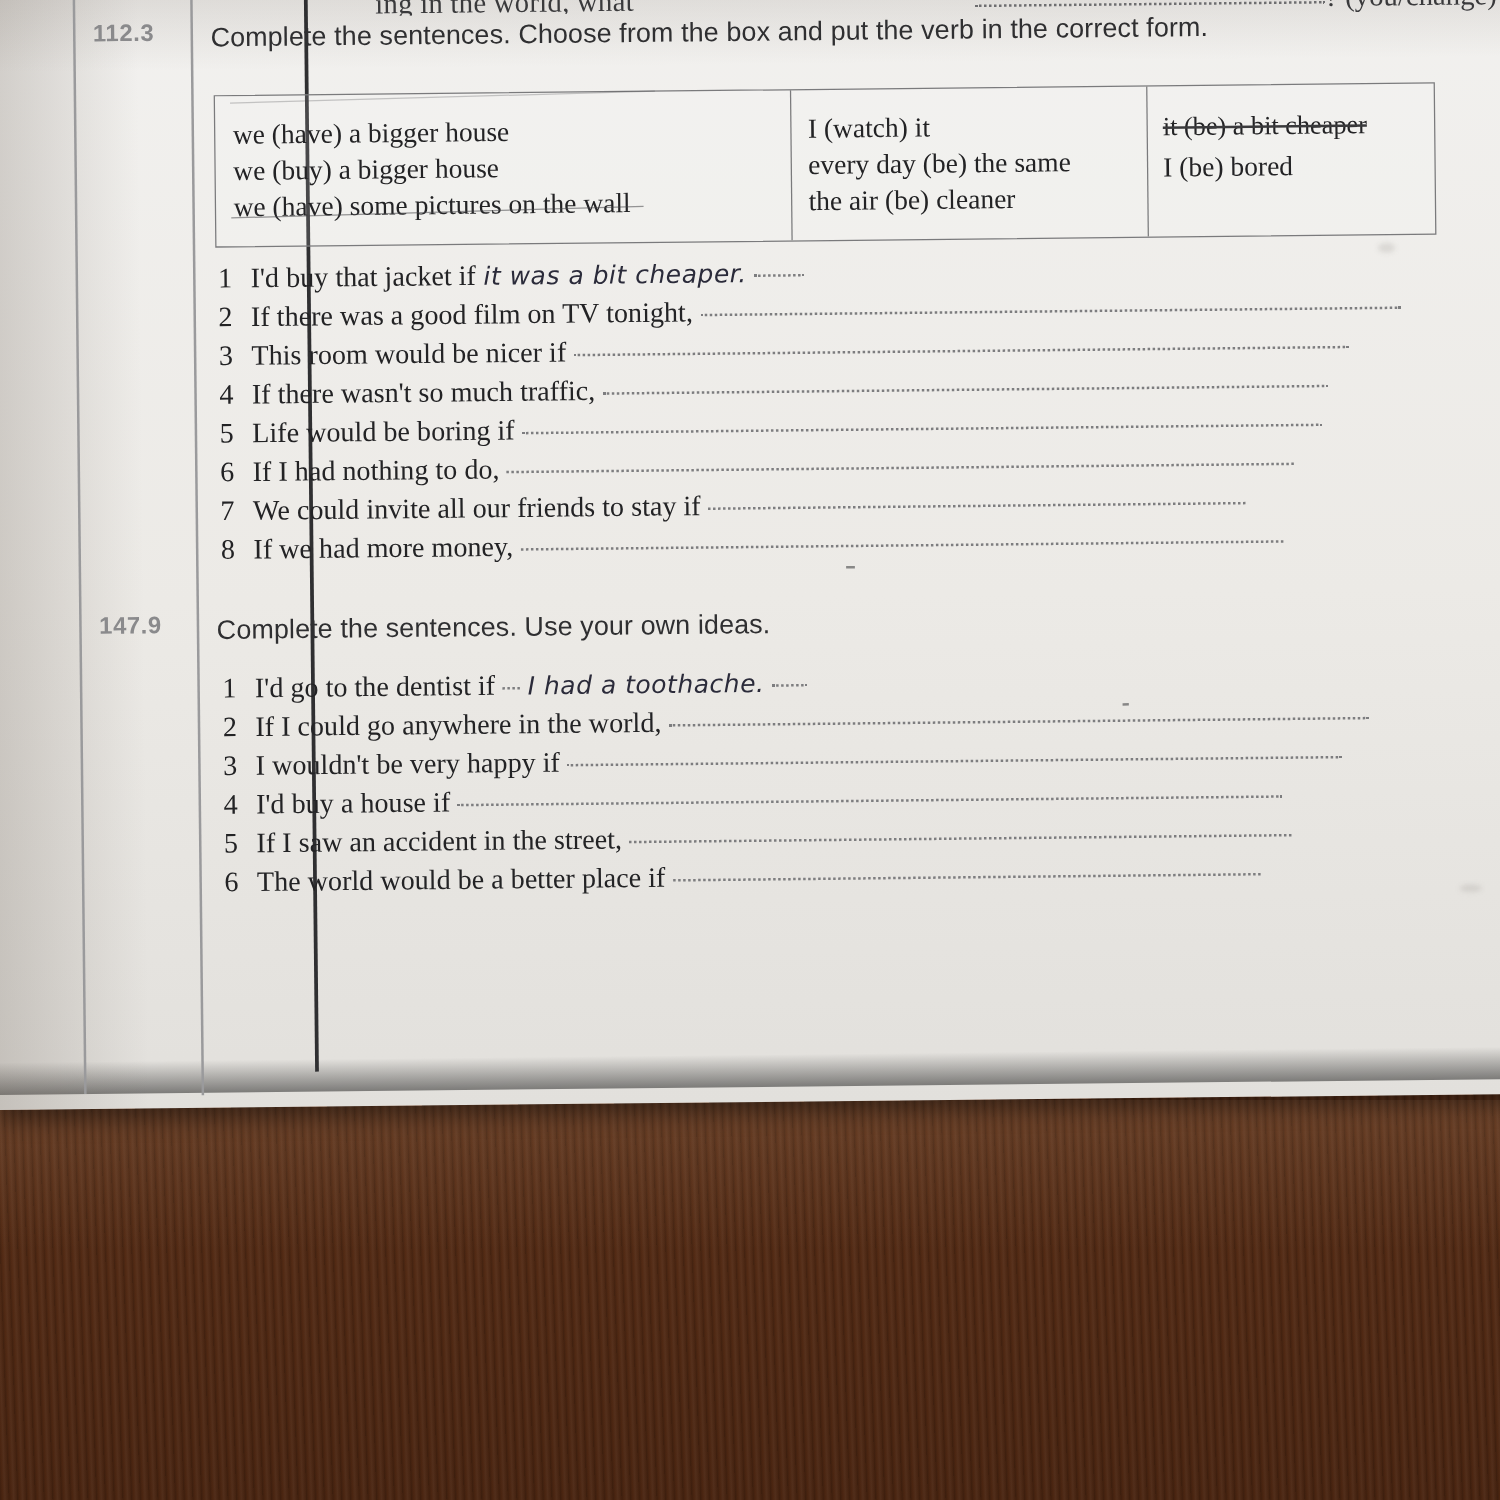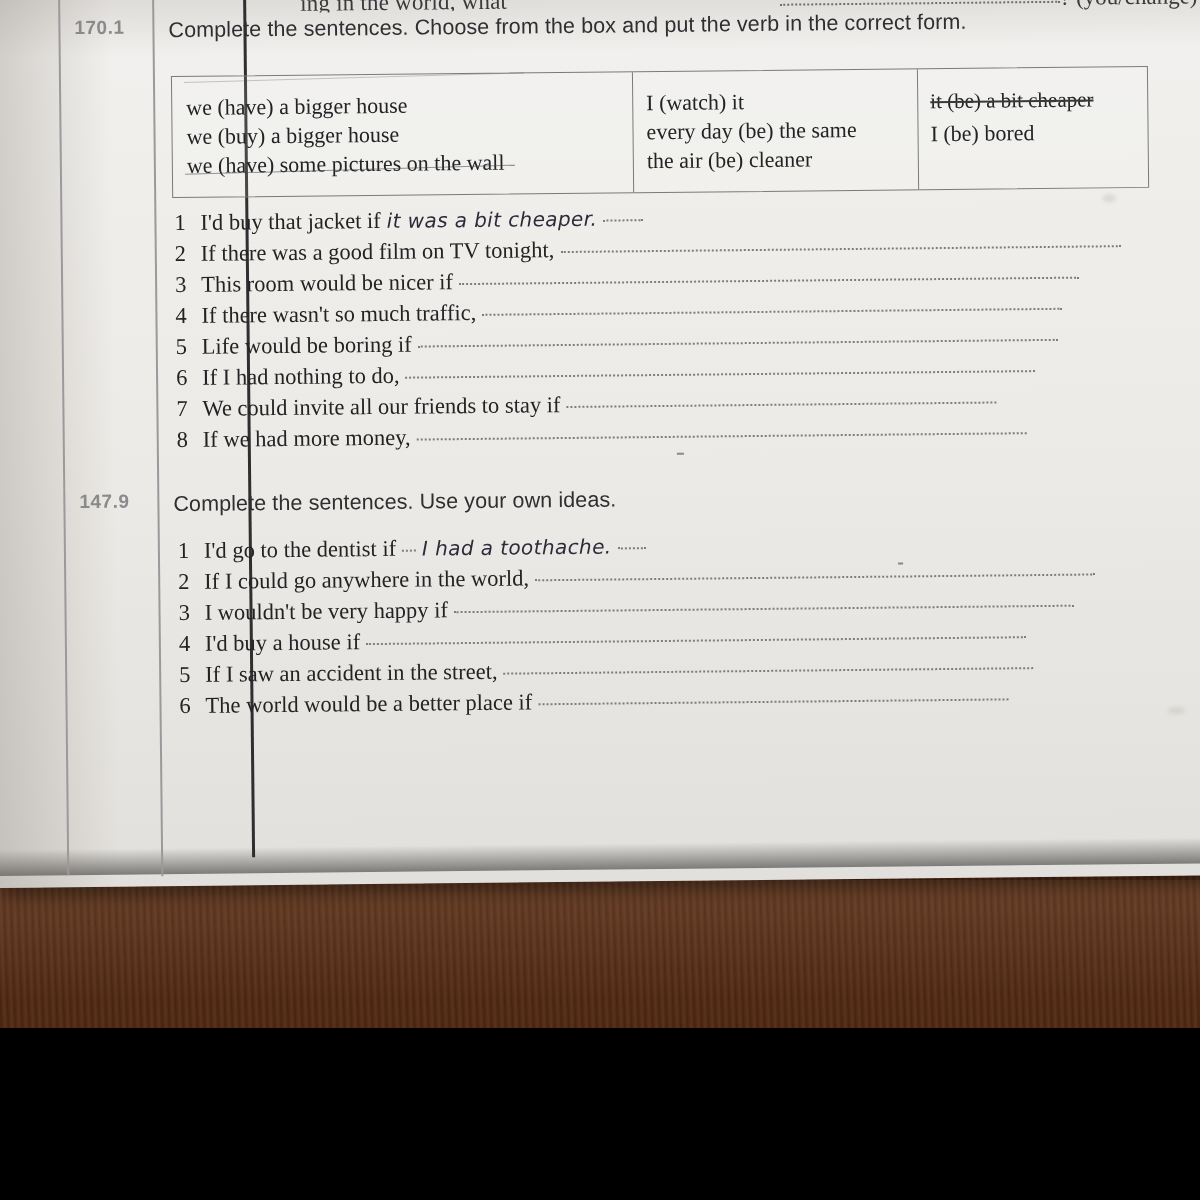--- a/index.html
+++ b/index.html
@@ -3,21 +3,21 @@
 <meta charset="utf-8">
 <style>
   html, body {
     margin: 0;
     padding: 0;
     background: #000;
   }
   #page {
     position: relative;
     width: 1200px;
-    height: 1028px;
+    height: 1200px;
     overflow: hidden;
     font-family: "Liberation Serif", serif;
   }
 
   
   .desk {
     position: absolute;
     left: 0; top: 0;
     width: 1200px; height: 1200px;
     background:
@@ -219,21 +219,21 @@
     <div class="content">
 
       <div class="spine-line v-rule-1"></div>
       <div class="spine-line v-rule-2"></div>
       <div class="spine-line v-rule-3"></div>
 
       <div class="top-cut">ing in the world, what</div>
       <div class="top-dots"></div>
       <div class="top-tail">? (you/change)</div>
 
-      <div class="ex-num" style="left:74px; top:18px;">170.1</div>
+      <div class="ex-num" style="left:74px; top:18px;">112.3</div>
       <div class="ex-title" style="left:168px; top:20px;">Complete the sentences. Choose from the box and put the verb in the correct form.</div>
 
       <div class="wordbox">
         <div class="divider div1"></div>
         <div class="divider div2"></div>
 
         <div class="wb-col c1">
           <div class="wb-line">we (have) a bigger house</div>
           <div class="wb-line">we (buy) a bigger house</div>
           <div class="wb-line">we (have) some pictures on the wall</div>

